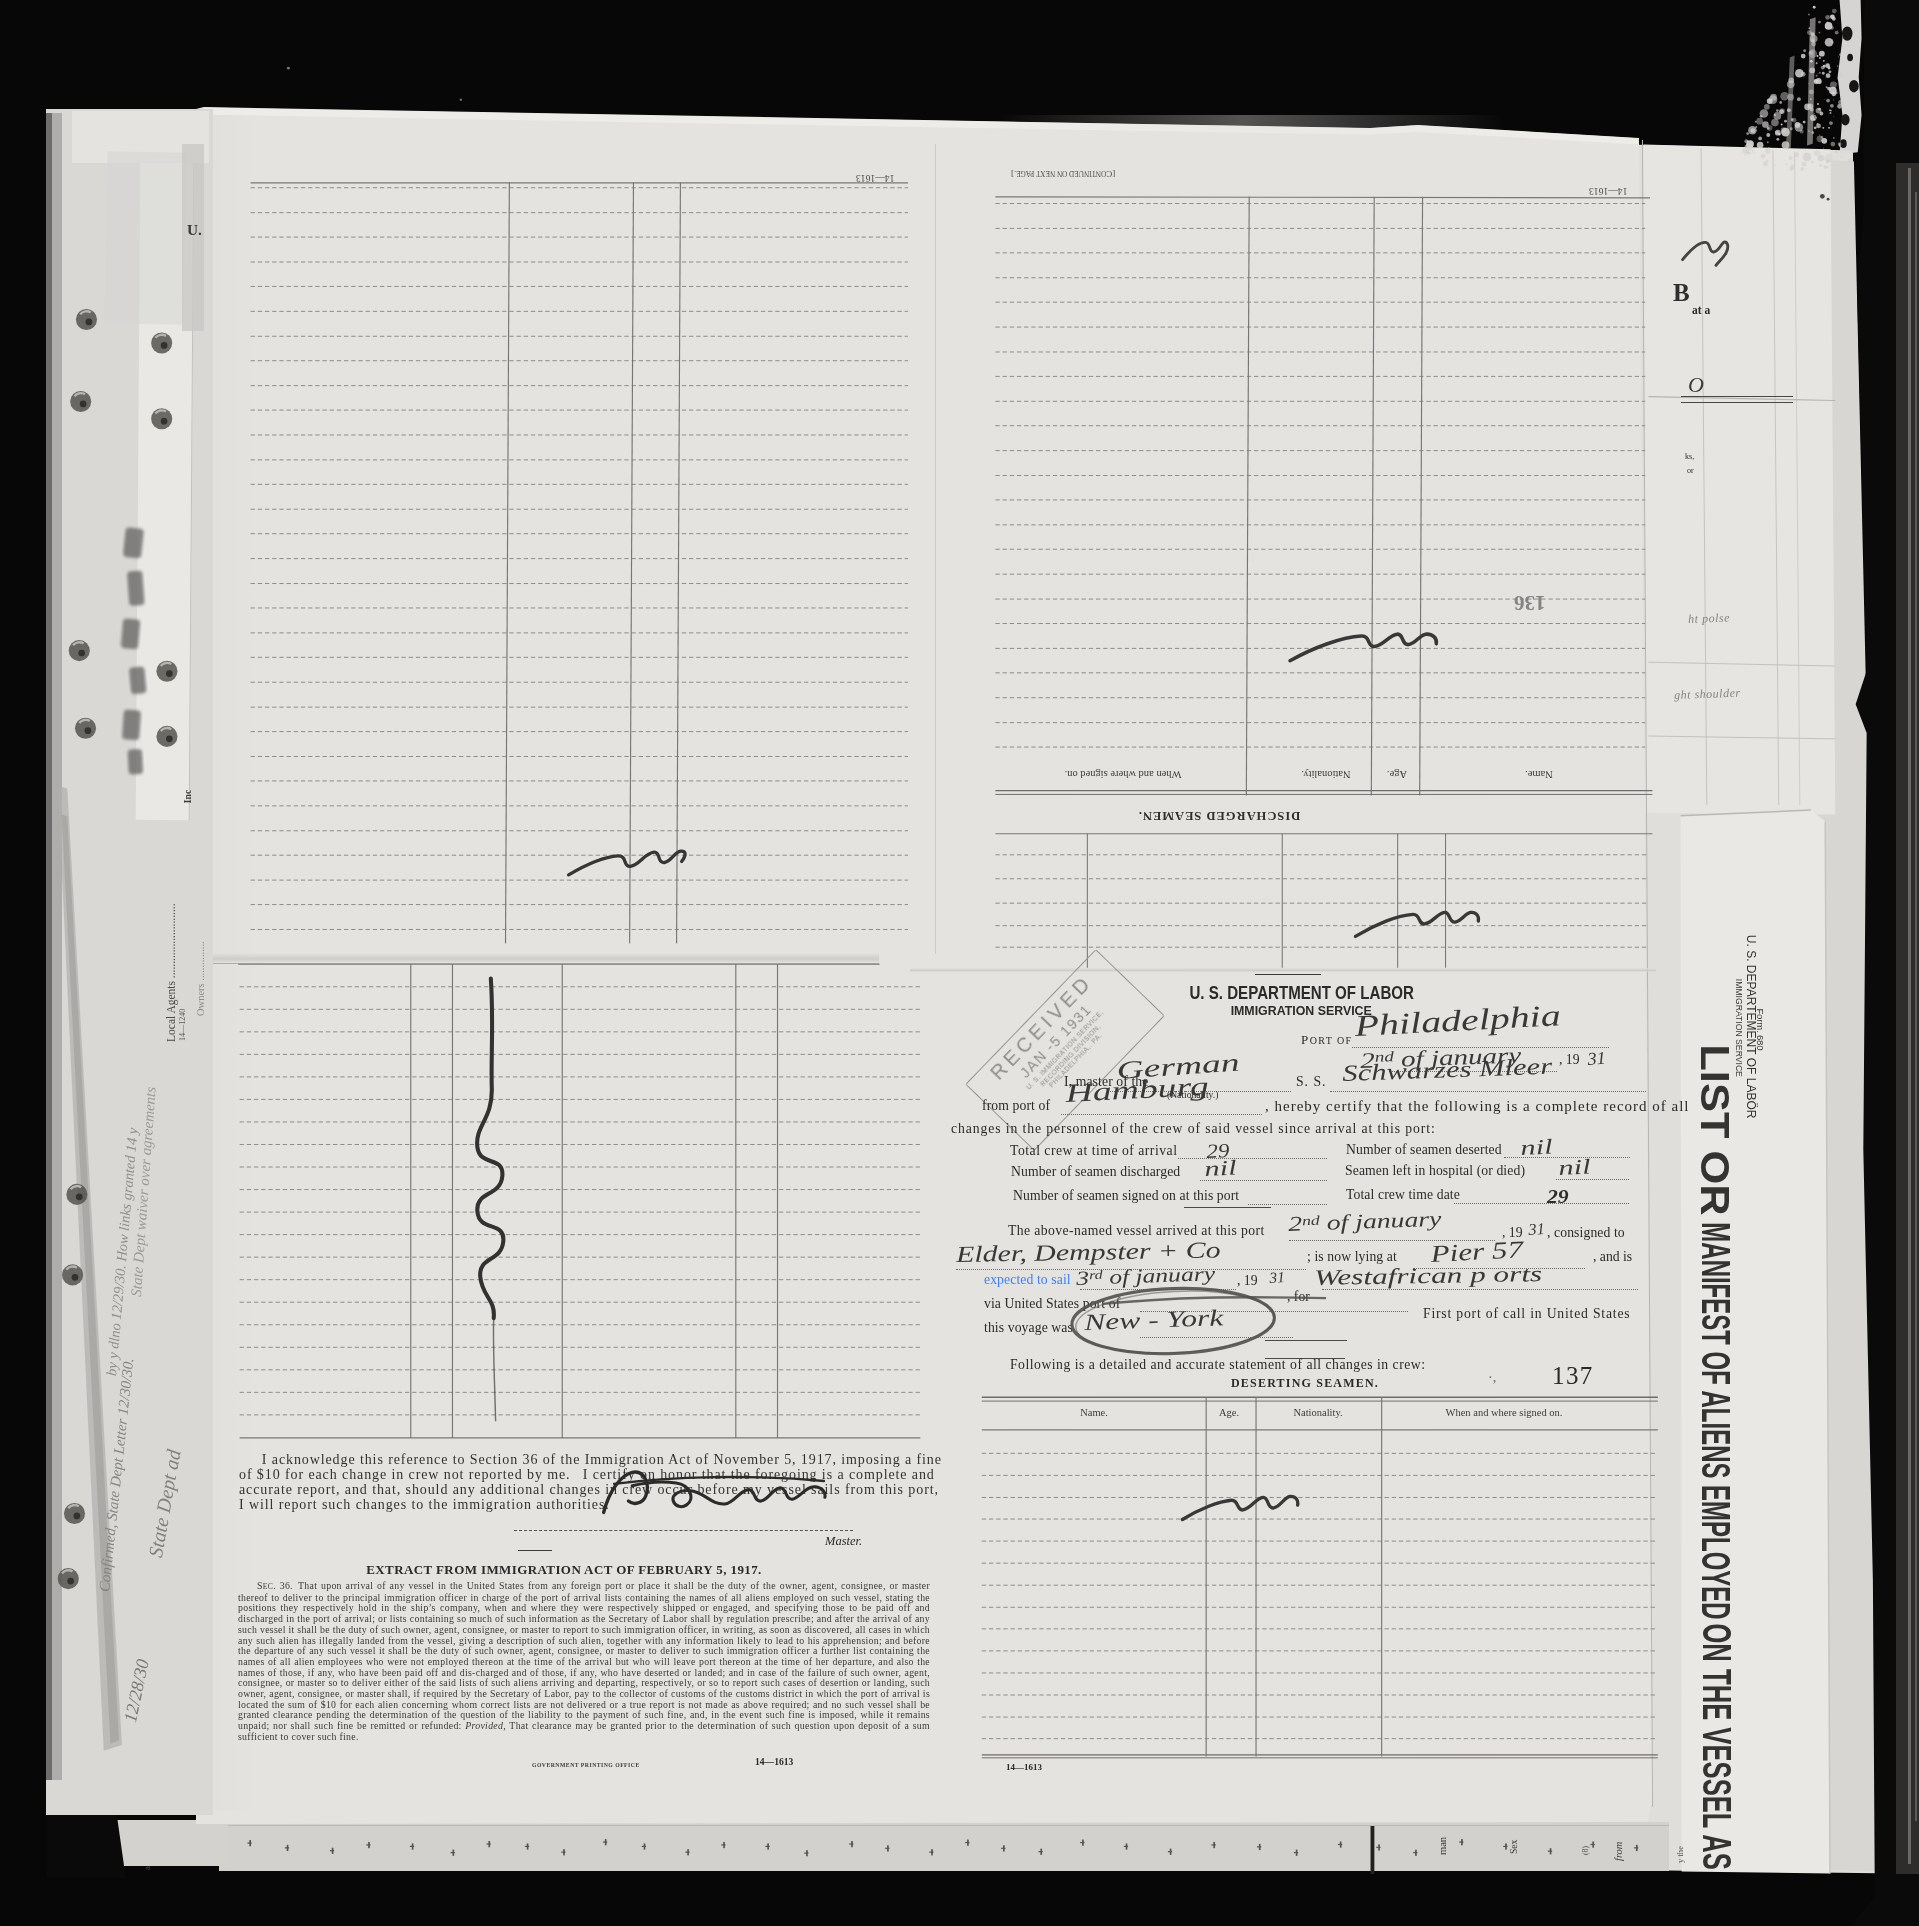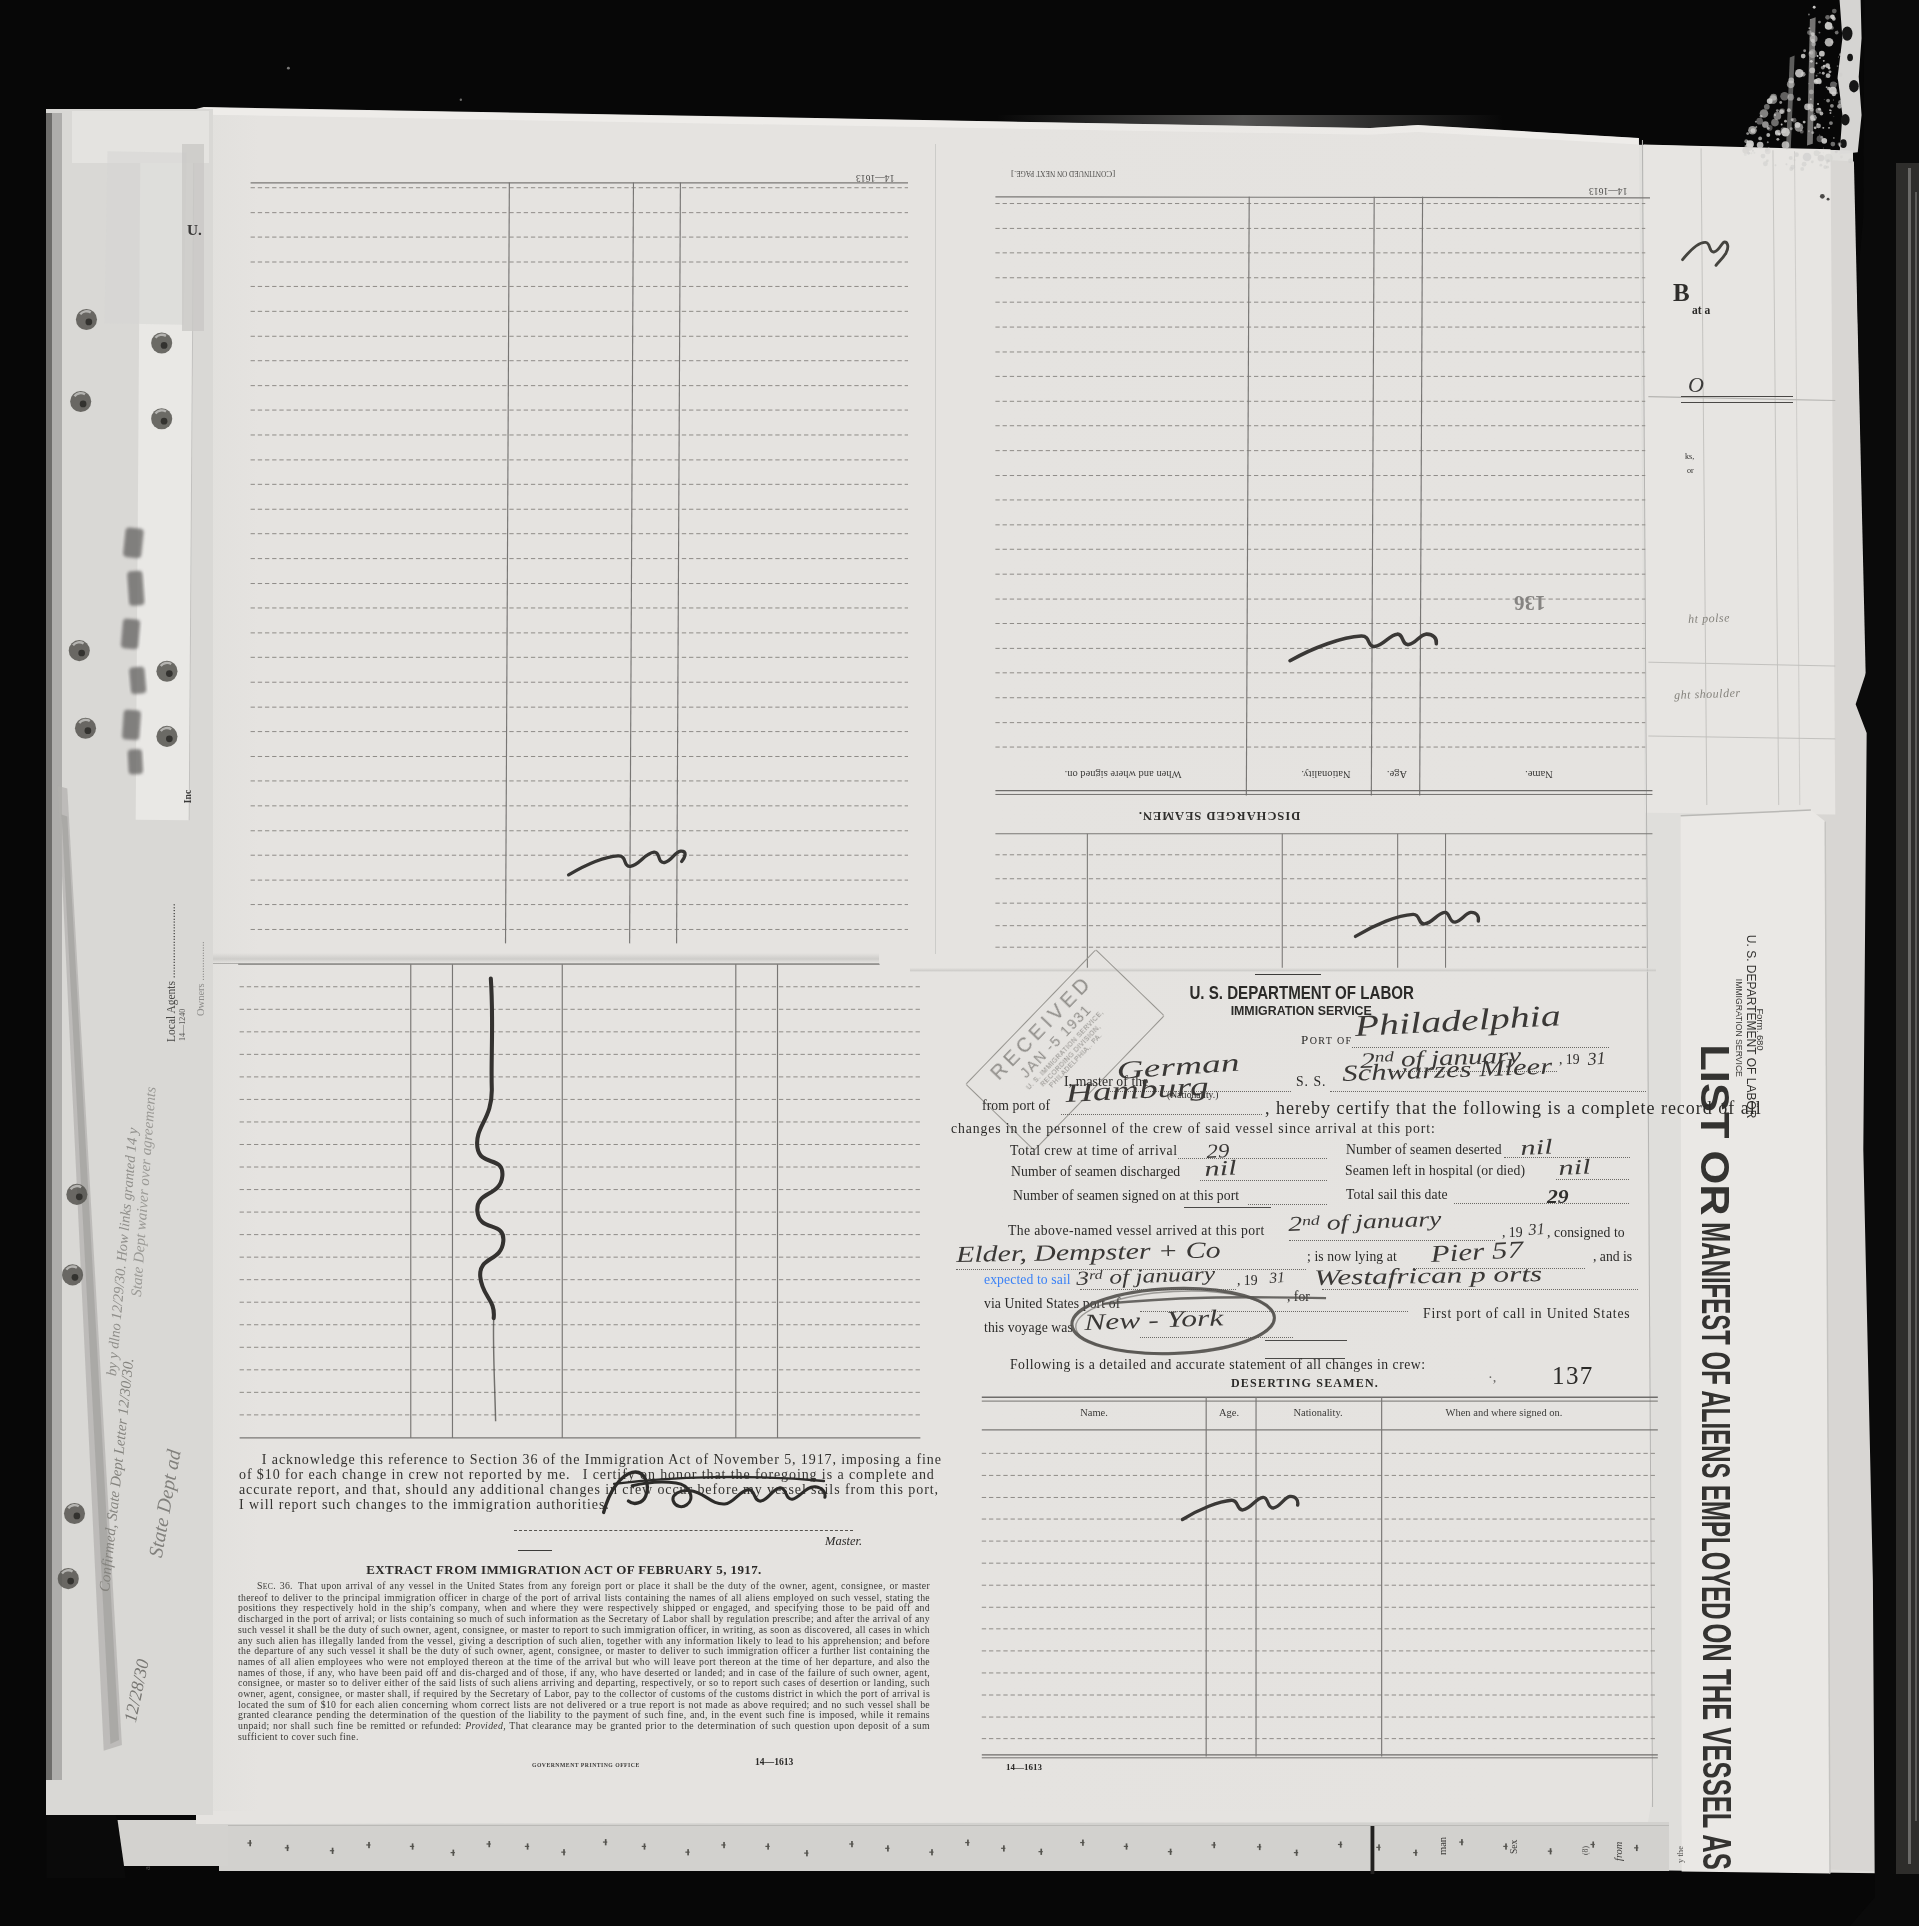--- a/index.html
+++ b/index.html
@@ -454,21 +454,21 @@
 <div class="abs" style="left:1330px;top:1091px;width:316px;border-top:1.1px dotted #6b6965;"></div>
 
 <div style="position:absolute;left:1116px;top:1060px;font-family:'Liberation Serif', serif;font-style:italic;font-size:25px;color:#3a3836;white-space:nowrap;line-height:0.9;transform:rotate(-4deg) scaleX(1.5);transform-origin:left top;">German</div>
 
 <div style="position:absolute;left:1167px;top:1090px;font-family:'Liberation Serif', serif;font-weight:normal;font-style:normal;font-size:9.6px;color:#2b2a28;letter-spacing:0px;white-space:nowrap;line-height:1;">(Nationality.)</div>
 
 <div style="position:absolute;left:1342px;top:1064px;font-family:'Liberation Serif', serif;font-style:italic;font-size:23px;color:#3a3836;white-space:nowrap;line-height:0.9;transform:rotate(-2deg) scaleX(1.33);transform-origin:left top;">Schwarzes Mleer</div>
 
 <div style="position:absolute;left:982px;top:1099px;font-family:'Liberation Serif', serif;font-weight:normal;font-style:normal;font-size:13.7px;color:#2b2a28;letter-spacing:0.1px;white-space:nowrap;line-height:1;">from port of</div>
 <div class="abs" style="left:1061px;top:1114px;width:201px;border-top:1.1px dotted #6b6965;"></div>
-<div style="position:absolute;left:1265px;top:1099px;font-family:'Liberation Serif', serif;font-weight:normal;font-style:normal;font-size:18px;color:#2b2a28;letter-spacing:1px;white-space:nowrap;line-height:1;">, hereby certify that the following is a complete record of all</div>
+<div style="position:absolute;left:1265px;top:1099px;font-family:'Liberation Serif', serif;font-weight:normal;font-style:normal;font-size:15px;color:#2b2a28;letter-spacing:1px;white-space:nowrap;line-height:1;">, hereby certify that the following is a complete record of all</div>
 
 <div style="position:absolute;left:1065px;top:1082px;font-family:'Liberation Serif', serif;font-style:italic;font-size:26px;color:#3a3836;white-space:nowrap;line-height:0.9;transform:rotate(-3deg) scaleX(1.45);transform-origin:left top;">Hamburg</div>
 
 <div style="position:absolute;left:951px;top:1122px;font-family:'Liberation Serif', serif;font-weight:normal;font-style:normal;font-size:13.7px;color:#2b2a28;letter-spacing:0.9px;white-space:nowrap;line-height:1;">changes in the personnel of the crew of said vessel since arrival at this port:</div>
 
 <div style="position:absolute;left:1010px;top:1144px;font-family:'Liberation Serif', serif;font-weight:normal;font-style:normal;font-size:13.7px;color:#2b2a28;letter-spacing:0.5px;white-space:nowrap;line-height:1;">Total crew at time of arrival</div>
 <div class="abs" style="left:1178px;top:1158px;width:149px;border-top:1.1px dotted #6b6965;"></div>
 <div style="position:absolute;left:1206px;top:1142px;font-family:'Liberation Serif', serif;font-style:italic;font-size:20px;color:#3a3836;white-space:nowrap;line-height:0.9;transform:rotate(-3deg) scaleX(1.15);transform-origin:left top;">29</div>
 <div style="position:absolute;left:1346px;top:1143px;font-family:'Liberation Serif', serif;font-weight:normal;font-style:normal;font-size:13.7px;color:#2b2a28;letter-spacing:0.1px;white-space:nowrap;line-height:1;">Number of seamen deserted</div>
 <div class="abs" style="left:1504px;top:1157px;width:126px;border-top:1.1px dotted #6b6965;"></div>
@@ -476,21 +476,21 @@
 
 <div style="position:absolute;left:1011px;top:1165px;font-family:'Liberation Serif', serif;font-weight:normal;font-style:normal;font-size:13.7px;color:#2b2a28;letter-spacing:0.1px;white-space:nowrap;line-height:1;">Number of seamen discharged</div>
 <div class="abs" style="left:1200px;top:1180px;width:127px;border-top:1.1px dotted #6b6965;"></div>
 <div style="position:absolute;left:1204px;top:1160px;font-family:'Liberation Serif', serif;font-style:italic;font-size:21px;color:#3a3836;white-space:nowrap;line-height:0.9;transform:rotate(-3deg) scaleX(1.45);transform-origin:left top;">nil</div>
 <div style="position:absolute;left:1345px;top:1164px;font-family:'Liberation Serif', serif;font-weight:normal;font-style:normal;font-size:13.7px;color:#2b2a28;letter-spacing:0.1px;white-space:nowrap;line-height:1;">Seamen left in hospital (or died)</div>
 <div class="abs" style="left:1556px;top:1179px;width:73px;border-top:1.1px dotted #6b6965;"></div>
 <div style="position:absolute;left:1558px;top:1159px;font-family:'Liberation Serif', serif;font-style:italic;font-size:21px;color:#3a3836;white-space:nowrap;line-height:0.9;transform:rotate(-3deg) scaleX(1.45);transform-origin:left top;">nil</div>
 
 <div style="position:absolute;left:1013px;top:1189px;font-family:'Liberation Serif', serif;font-weight:normal;font-style:normal;font-size:13.7px;color:#2b2a28;letter-spacing:0.1px;white-space:nowrap;line-height:1;">Number of seamen signed on at this port</div>
 <div class="abs" style="left:1248px;top:1204px;width:79px;border-top:1.1px dotted #6b6965;"></div>
-<div style="position:absolute;left:1346px;top:1188px;font-family:'Liberation Serif', serif;font-weight:normal;font-style:normal;font-size:13.7px;color:#2b2a28;letter-spacing:0.1px;white-space:nowrap;line-height:1;">Total sail this date</div>
+<div style="position:absolute;left:1346px;top:1188px;font-family:'Liberation Serif', serif;font-weight:normal;font-style:normal;font-size:13.7px;color:#2b2a28;letter-spacing:0.1px;white-space:nowrap;line-height:1;">Total crew time date</div>
 <div class="abs" style="left:1454px;top:1203px;width:175px;border-top:1.1px dotted #6b6965;"></div>
 <div style="position:absolute;left:1547px;top:1189px;font-family:'Liberation Serif', serif;font-style:italic;font-size:18px;color:#2f2e2c;white-space:nowrap;line-height:0.9;transform:rotate(0deg) scaleX(1.2);transform-origin:left top;"><b>29</b></div>
 
 <div class="abs" style="left:1184px;top:1207px;width:87px;border-top:1.4px solid #4a4947;"></div>
 
 <div style="position:absolute;left:1008px;top:1224px;font-family:'Liberation Serif', serif;font-weight:normal;font-style:normal;font-size:13.7px;color:#2b2a28;letter-spacing:0.4px;white-space:nowrap;line-height:1;">The above-named vessel arrived at this port</div>
 <div class="abs" style="left:1289px;top:1240px;width:206px;border-top:1.1px dotted #6b6965;"></div>
 <div style="position:absolute;left:1288px;top:1215px;font-family:'Liberation Serif', serif;font-style:italic;font-size:21px;color:#3a3836;white-space:nowrap;line-height:0.9;transform:rotate(-2deg) scaleX(1.32);transform-origin:left top;">2<span style="font-size:13.4px;vertical-align:5.3px;">nd</span> of january</div>
 <div style="position:absolute;left:1502px;top:1226px;font-family:'Liberation Serif', serif;font-weight:normal;font-style:normal;font-size:13.7px;color:#2b2a28;letter-spacing:0px;white-space:nowrap;line-height:1;">, 19</div>
 <div style="position:absolute;left:1528px;top:1223px;font-family:'Liberation Serif', serif;font-style:italic;font-size:16.3px;color:#3a3836;white-space:nowrap;line-height:0.9;transform:rotate(-4deg) scaleX(1.0);transform-origin:left top;">31</div>

